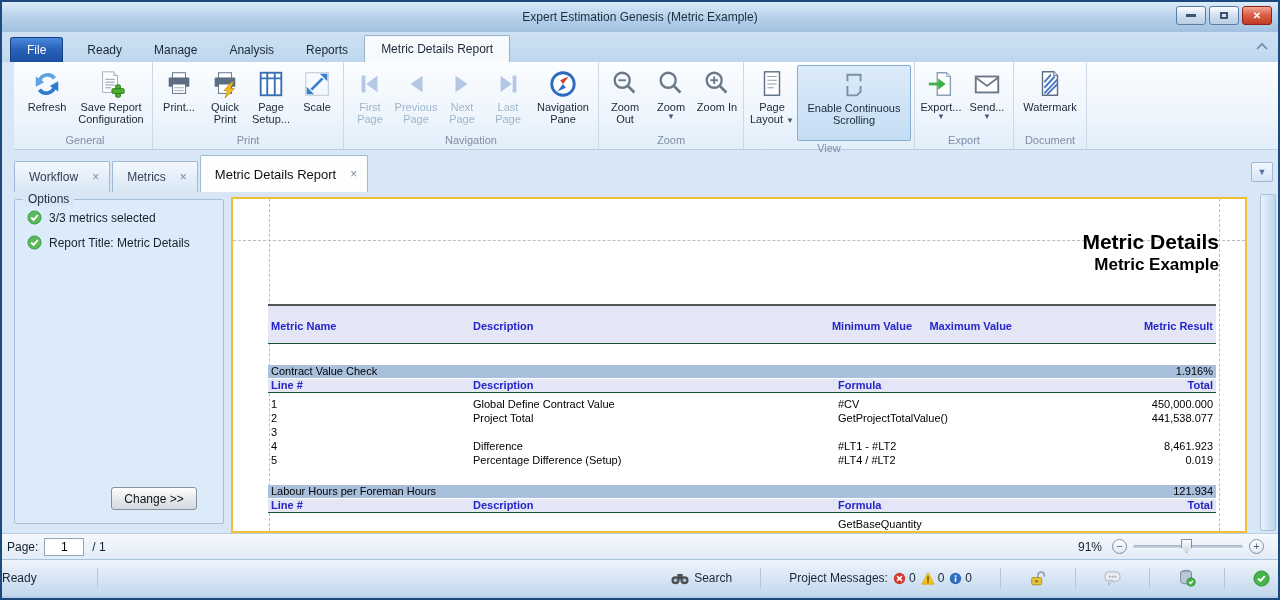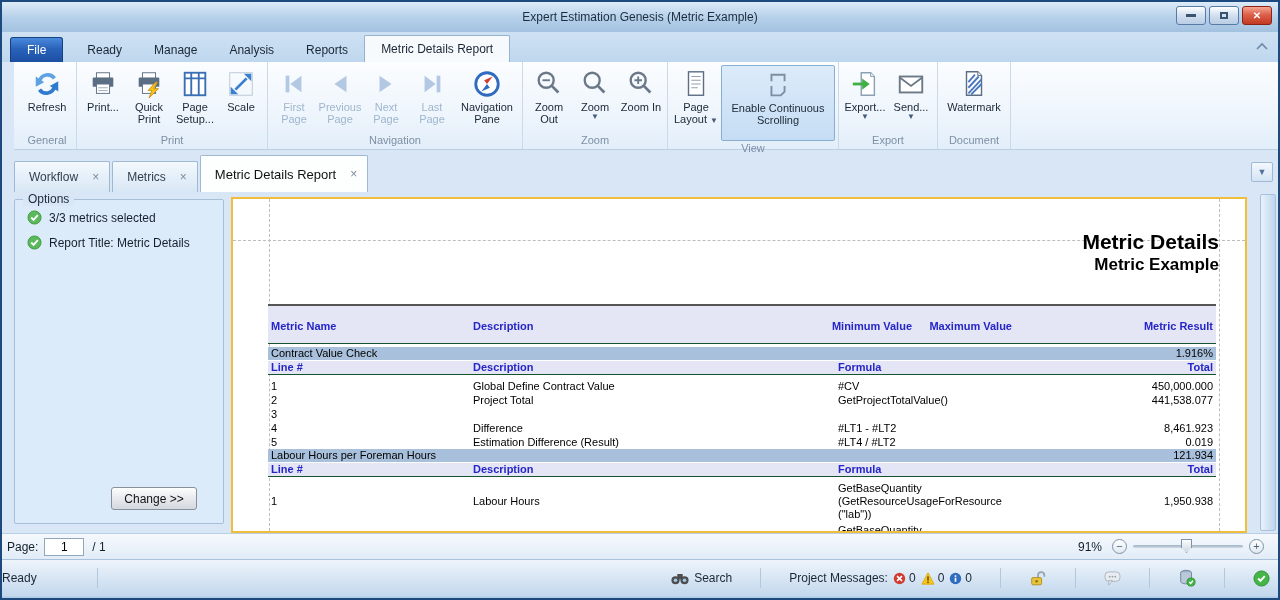--- a/index.html
+++ b/index.html
@@ -63,21 +63,21 @@
   .gv { border-left:1px dashed #bdbdbd; width:0; top:0; bottom:0; }
   .gh { border-top:1px dashed #bdbdbd; height:0; left:0; right:0; }
   .rpt-titles { position:absolute; left:0; top:30px; width:986px; text-align:right; color:#000; }
   .rpt-title { font-size:21px; font-weight:bold; line-height:25px; }
   .rpt-subtitle { font-size:17px; font-weight:bold; line-height:22px; }
   .rtable { position:absolute; left:35px; top:105px; width:948px; border-top:2px solid #555; font-size:11px; color:#000; }
   .trow { display:grid; grid-template-columns:202px 342px 103px 100px 201px; }
   .trow4 { display:grid; grid-template-columns:202px 342px 203px 201px; }
   .hdr { color:#2525c8; font-weight:bold; }
   .lav { background:#e4e5f5; border-bottom:1px solid #14532d; }
-  .steel { background:#a9c0dc; border-bottom:1px solid #fff; }
+  .steel { background:#a9c0dc; border-bottom:1px solid #fff;margin-top:18px; }
   .c { padding:0 3px; line-height:13px; }
   .num { text-align:right; }
   .colhdr-row { padding-top:14px; height:38px; }
   .fcell { padding-left:26px; white-space:pre-line; }
   .dr { min-height:14px; align-items:center; }
   
   .pagebar { position:absolute; left:0; top:531px; width:100%; height:26px; background:linear-gradient(#f5f9fd,#e2ecf7);
     border-top:1px solid #b9cfe3; display:flex; align-items:center; font-size:12px; color:#15202c; }
   .pagebar .plabel { margin-left:5px; }
   .pageinput { width:40px; height:18px; margin-left:6px; border:1px solid #8fa6bd; font-size:12px; text-align:center;
@@ -155,20 +155,32 @@
           <span class="ricon">
             <svg width="30" height="30" viewBox="0 0 32 32">
               <path d="M24 10A9 9 0 0 0 8 13" stroke="#5ea2e2" stroke-width="4" fill="none"></path>
               <polygon points="4,8 13,14 4,19" fill="#5ea2e2"></polygon>
               <path d="M8 22a9 9 0 0 0 16-3" stroke="#2f7bd0" stroke-width="4" fill="none"></path>
               <polygon points="28,24 19,18 28,13" fill="#2f7bd0"></polygon>
             </svg>
             </span>
           <span class="rlabel">Refresh</span>
         </div>
+        <div class="rbtn" style="width:76px">
+          <span class="ricon">
+            <svg width="30" height="30" viewBox="0 0 32 32">
+              <path d="M7 3h12l4 4v18H7z" fill="#fdfdfd" stroke="#9fb0c0"></path>
+              <path d="M19 3v4h4" fill="#e8eef4" stroke="#9fb0c0"></path>
+              <path d="M10 11h10M10 14h10M10 17h10M10 20h6" stroke="#8a9aa9"></path>
+              <rect x="21" y="17" width="5" height="13" rx="1" fill="#4fae2f" stroke="#2c7d1a"></rect>
+              <rect x="17" y="21" width="13" height="5" rx="1" fill="#4fae2f" stroke="#2c7d1a"></rect>
+            </svg>
+            </span>
+          <span class="rlabel">Save Report Configuration</span>
+        </div>
       </div>
       <div class="rgroup-label">General</div>
     </div>
 
     <div class="rgroup">
       <div class="rbtns">
         <div class="rbtn">
           <span class="ricon">
             <svg width="30" height="30" viewBox="0 0 32 32">
               <rect x="9" y="4" width="14" height="6" fill="#fff" stroke="#5c6e84"></rect>
@@ -462,21 +474,21 @@
           <div class="c num"></div>
         </div>
         <div class="trow4 dr">
           <div class="c">4</div>
           <div class="c">Difference</div>
           <div class="c fcell">#LT1 - #LT2</div>
           <div class="c num">8,461.923</div>
         </div>
         <div class="trow4 dr">
           <div class="c">5</div>
-          <div class="c">Estimation Difference (Result)</div>
+          <div class="c">Percentage Difference (Setup)</div>
           <div class="c fcell">#LT4 / #LT2</div>
           <div class="c num">0.019</div>
         </div>
 
         <div class="trow4 steel">
           <div class="c" style="grid-column:1 / span 2">Labour Hours per Foreman Hours</div>
           <div class="c"></div>
           <div class="c num">121.934</div>
         </div>
         <div class="trow4 lav hdr">

